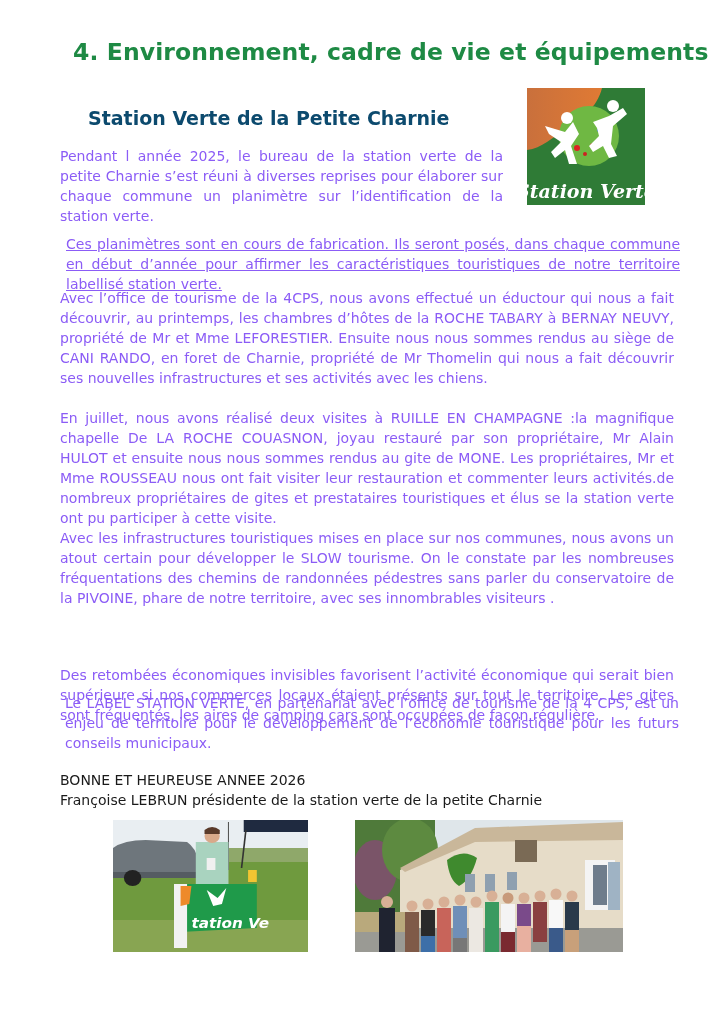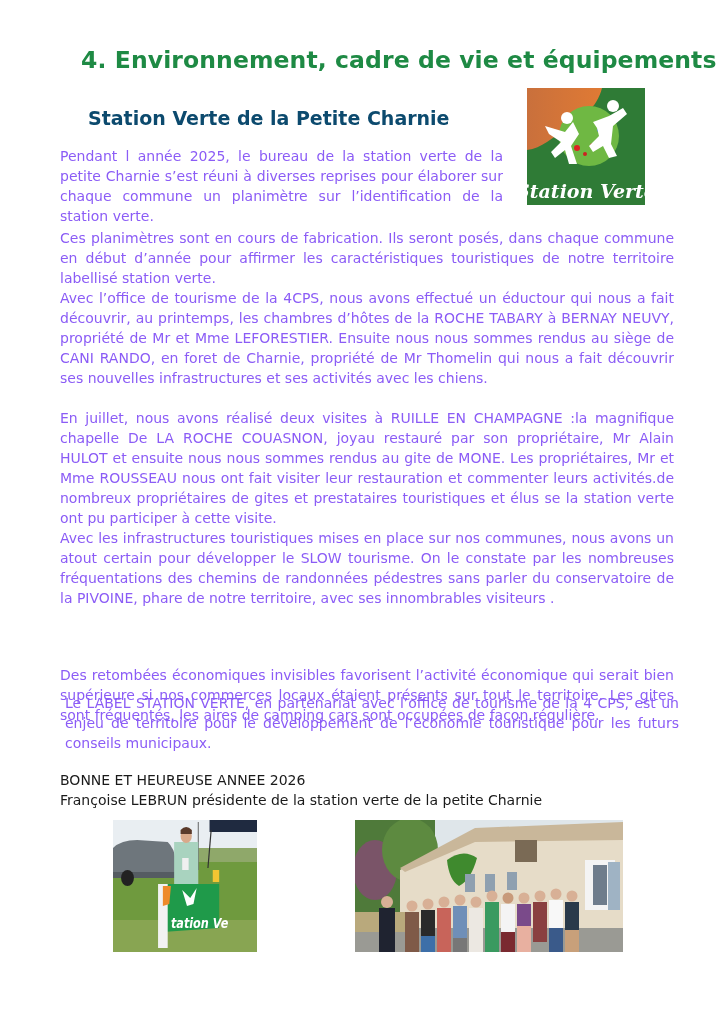--- a/index.html
+++ b/index.html
@@ -11,28 +11,28 @@
     .p-intro { top: 146px; width: 443px; text-align: justify; }
     .p-full { width: 614px; text-align: justify; }
     .p1 { top: 228px; }
     .p2 { top: 288px; }
     .p3 { top: 408px; }
     .p4 { top: 528px; }
     .p5 { top: 665px; }
     .p6 { top: 688px; }
     .closing { position: absolute; left: 60px; top: 770px; font-size: 14px; line-height: 20px; white-space: nowrap; }
     .photo { position: absolute; top: 820px; height: 132px; overflow: hidden; }
-    .photo1 { left: 113px; width: 144px; }
+    .photo1 { left: 113px; width: 195px; }
     .photo2 { left: 355px; width: 268px; }
     .photo svg, .logo svg { display: block; width: 100%; height: 100%; }
   </style>
 </head>
 <body>
 
-<h1 class="page-title" style="margin:8px;">4. Environnement, cadre de vie et équipements</h1>
+<h1 class="page-title" style="margin:0;">4. Environnement, cadre de vie et équipements</h1>
 <h2 class="section-title" style="margin:0;">Station Verte de la Petite Charnie</h2>
 
 <div class="logo">
   <svg viewBox="0 0 118 117" xmlns="http://www.w3.org/2000/svg">
     <defs>
       <linearGradient id="og" x1="0" y1="0" x2="1" y2="0">
         <stop offset="0" stop-color="#c9703c"></stop>
         <stop offset="1" stop-color="#e07a34"></stop>
       </linearGradient>
     </defs>
@@ -46,21 +46,21 @@
     <circle cx="58" cy="66" r="2" fill="#c22"></circle>
     <path d="M18 38 L38 44 L46 34 L52 46 L44 58 L50 76 L42 76 L38 62 L28 70 L24 64 L34 54 L22 46 Z" fill="#ffffff"></path>
     <circle cx="40" cy="30" r="6" fill="#ffffff"></circle>
     <path d="M66 34 L82 28 L96 20 L100 26 L86 38 L84 56 L90 68 L82 70 L76 58 L66 64 L62 58 L72 48 L70 40 Z" fill="#ffffff"></path>
     <circle cx="86" cy="18" r="6" fill="#ffffff"></circle>
     <text x="59" y="110" text-anchor="middle" font-family="DejaVu Serif, serif" font-style="italic" font-weight="bold" font-size="19" fill="#ffffff">Station Verte</text>
   </svg>
 </div>
 
 <p class="body-text p-intro" style="margin:0;">Pendant l année 2025, le bureau de la station verte de la petite Charnie s’est réuni à diverses reprises pour élaborer sur chaque commune un planimètre sur l’identification de la station verte.</p>
-<p class="body-text p-full p1" style="margin:0;">Ces planimètres sont en cours de fabrication. Ils seront posés, dans chaque commune en début d’année pour affirmer les caractéristiques touristiques de notre  territoire labellisé station verte.</p>
+<p class="body-text p-full p1" style="margin:6px;text-decoration:underline;">Ces planimètres sont en cours de fabrication. Ils seront posés, dans chaque commune en début d’année pour affirmer les caractéristiques touristiques de notre  territoire labellisé station verte.</p>
 <p class="body-text p-full p2" style="margin:0;">Avec l’office de tourisme de la 4CPS, nous avons effectué un éductour qui nous a fait découvrir, au printemps, les chambres d’hôtes de la ROCHE TABARY à BERNAY NEUVY, propriété de Mr et Mme LEFORESTIER. Ensuite nous nous sommes rendus au siège de CANI RANDO, en foret de Charnie, propriété de Mr Thomelin qui nous a fait découvrir ses nouvelles infrastructures et ses activités avec les chiens.</p>
 <p class="body-text p-full p3" style="margin:0;">En juillet, nous avons réalisé deux visites à RUILLE EN CHAMPAGNE :la magnifique chapelle De LA ROCHE COUASNON, joyau restauré par son propriétaire, Mr Alain HULOT et ensuite nous nous sommes rendus au gite de MONE. Les propriétaires, Mr et Mme ROUSSEAU nous ont fait visiter leur restauration et commenter leurs activités.de nombreux propriétaires de gites et prestataires touristiques et élus se la station verte ont pu participer à cette visite.</p>
 <p class="body-text p-full p4" style="margin:0;">Avec les infrastructures touristiques mises en place sur nos communes, nous avons un atout certain pour développer le SLOW tourisme. On le constate par les nombreuses fréquentations des chemins de randonnées pédestres sans parler du conservatoire de la PIVOINE, phare de notre territoire, avec ses innombrables visiteurs .</p>
 <p class="body-text p-full p5" style="margin:0;">Des retombées économiques invisibles favorisent l’activité économique qui serait bien supérieure si nos commerces locaux étaient présents sur tout le territoire. Les gites sont fréquentés, les aires de camping cars sont occupées de façon régulière.</p>
 <p class="body-text p-full p6" style="margin:5px;">Le LABEL STATION VERTE, en partenariat avec l’office de tourisme de la 4 CPS, est un enjeu de territoire pour le développement de l’économie touristique pour les futurs conseils municipaux.</p>
 
 <div class="closing">
   <div>BONNE ET HEUREUSE ANNEE 2026</div>
   <div>Françoise LEBRUN présidente de la station verte de la petite Charnie</div>
 </div>

